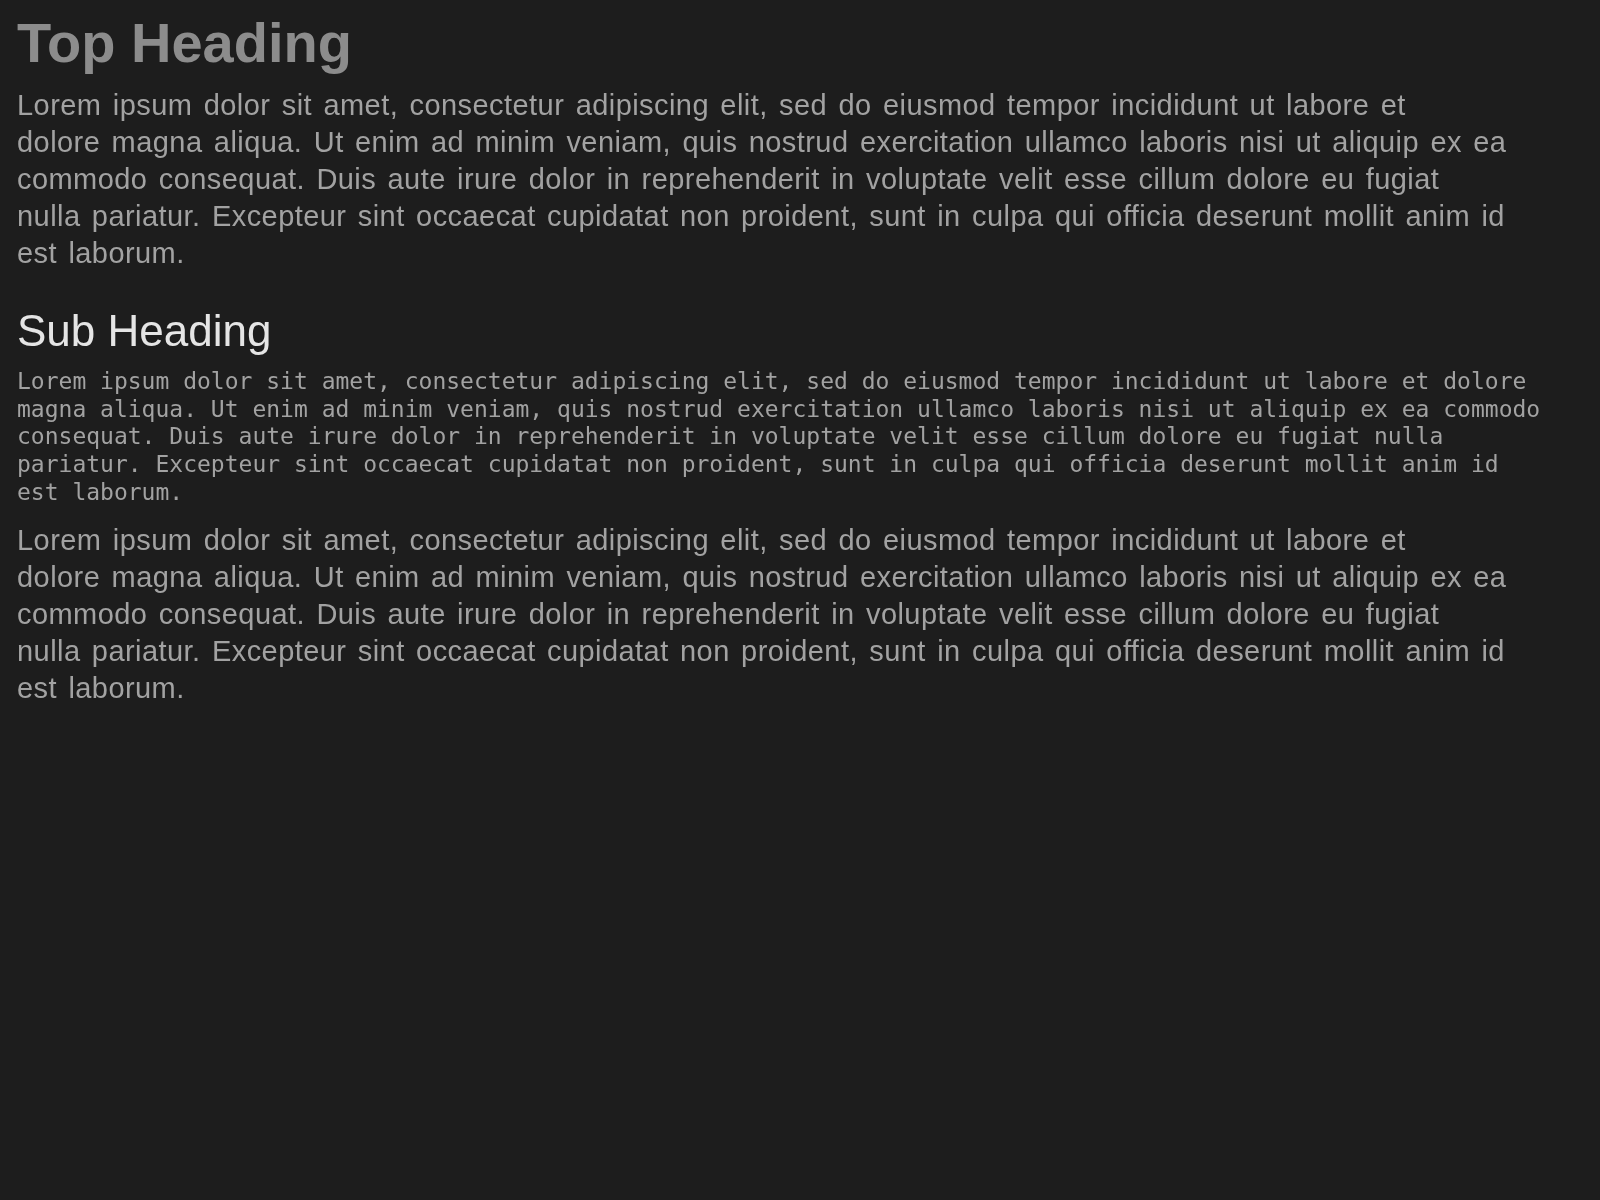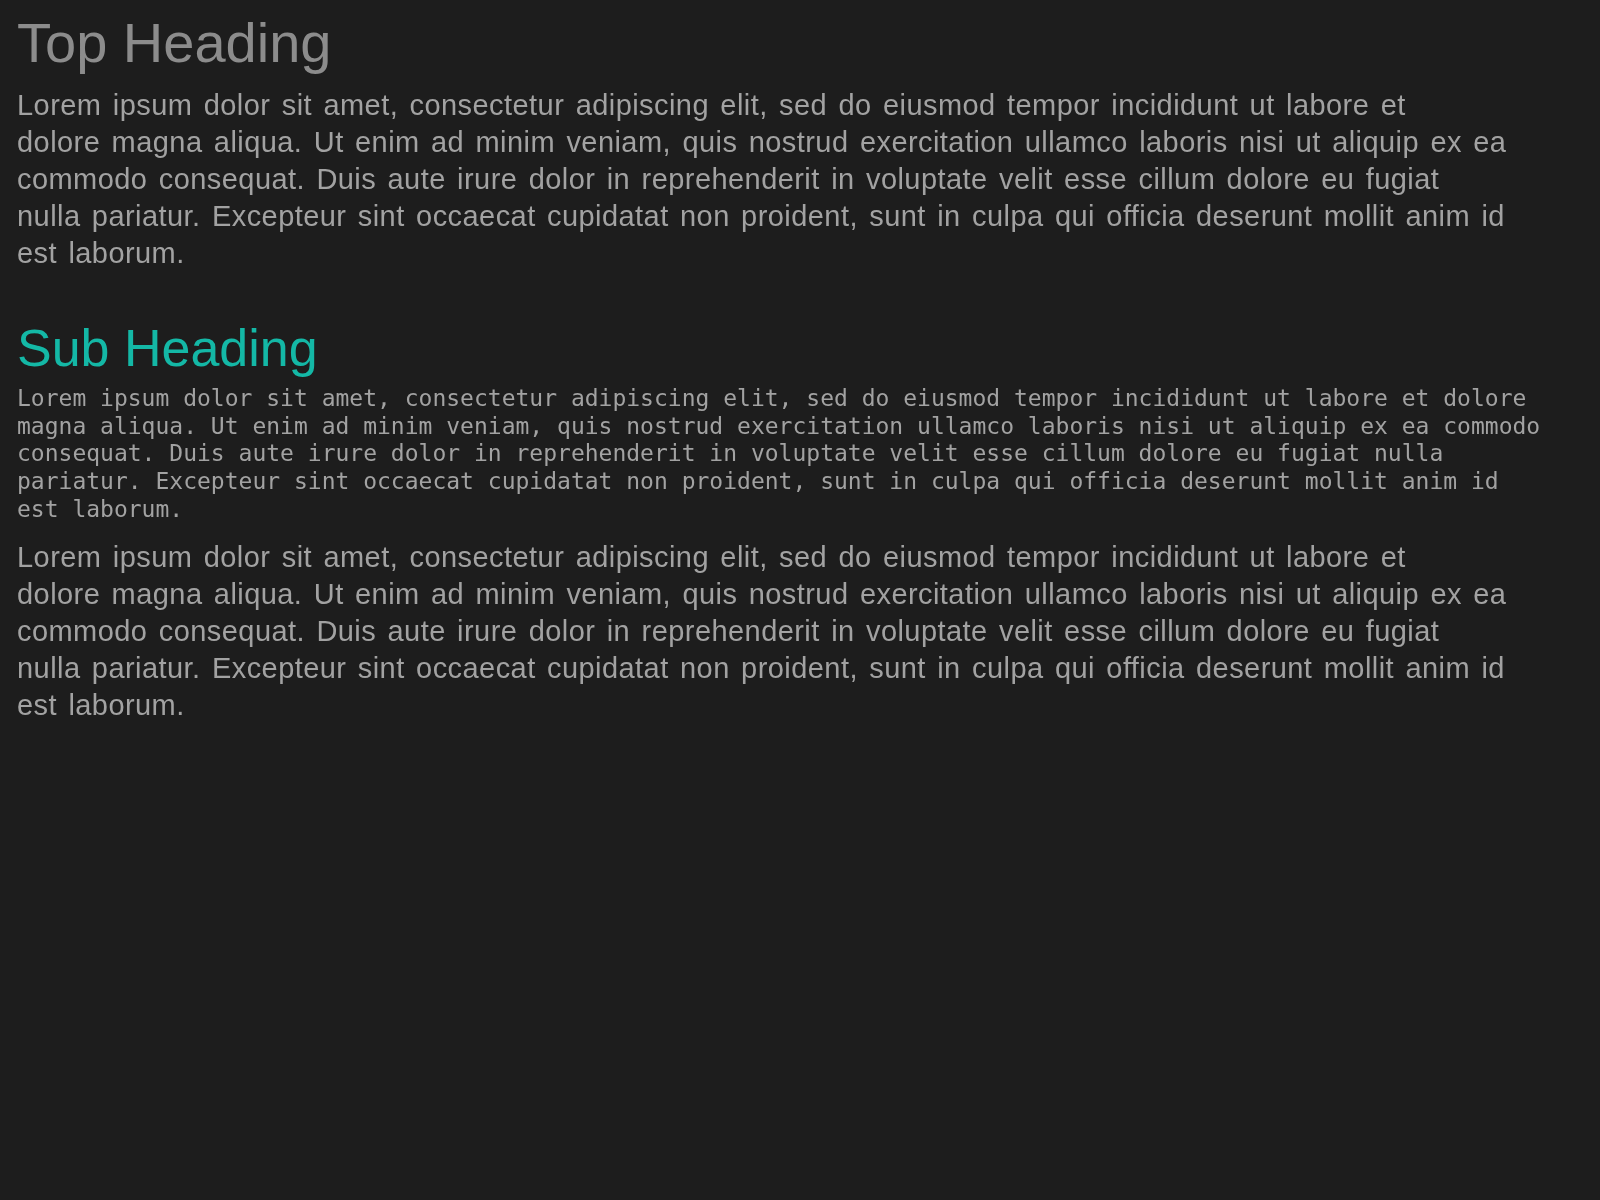--- a/index.html
+++ b/index.html
@@ -15,31 +15,31 @@
   .page {
     box-sizing: border-box;
     width: 1600px;
     height: 1200px;
     padding: 0 17px;
     font-family: "Liberation Sans", sans-serif;
   }
   .h-top {
     font-size: 56px;
     line-height: 64px;
-    font-weight: 400;
+    font-weight: 700;
     color: #8c8c8c;
     margin: 11px 0 0 0;
     white-space: pre;
   }
   .h-sub {
-    font-size: 52px;
+    font-size: 44px;
     line-height: 48px;
     font-weight: 300;
-    color: #14b8a6;
-    margin: 52px 0 0 0;
+    color: #e5e5e5;
+    margin: 35px 0 0 0;
     white-space: pre;
   }
   .h-context {
     margin-top: 34px;
   }
   .para {
     font-size: 29px;
     line-height: 37px;
     font-weight: 400;
     color: #a2a2a2;

